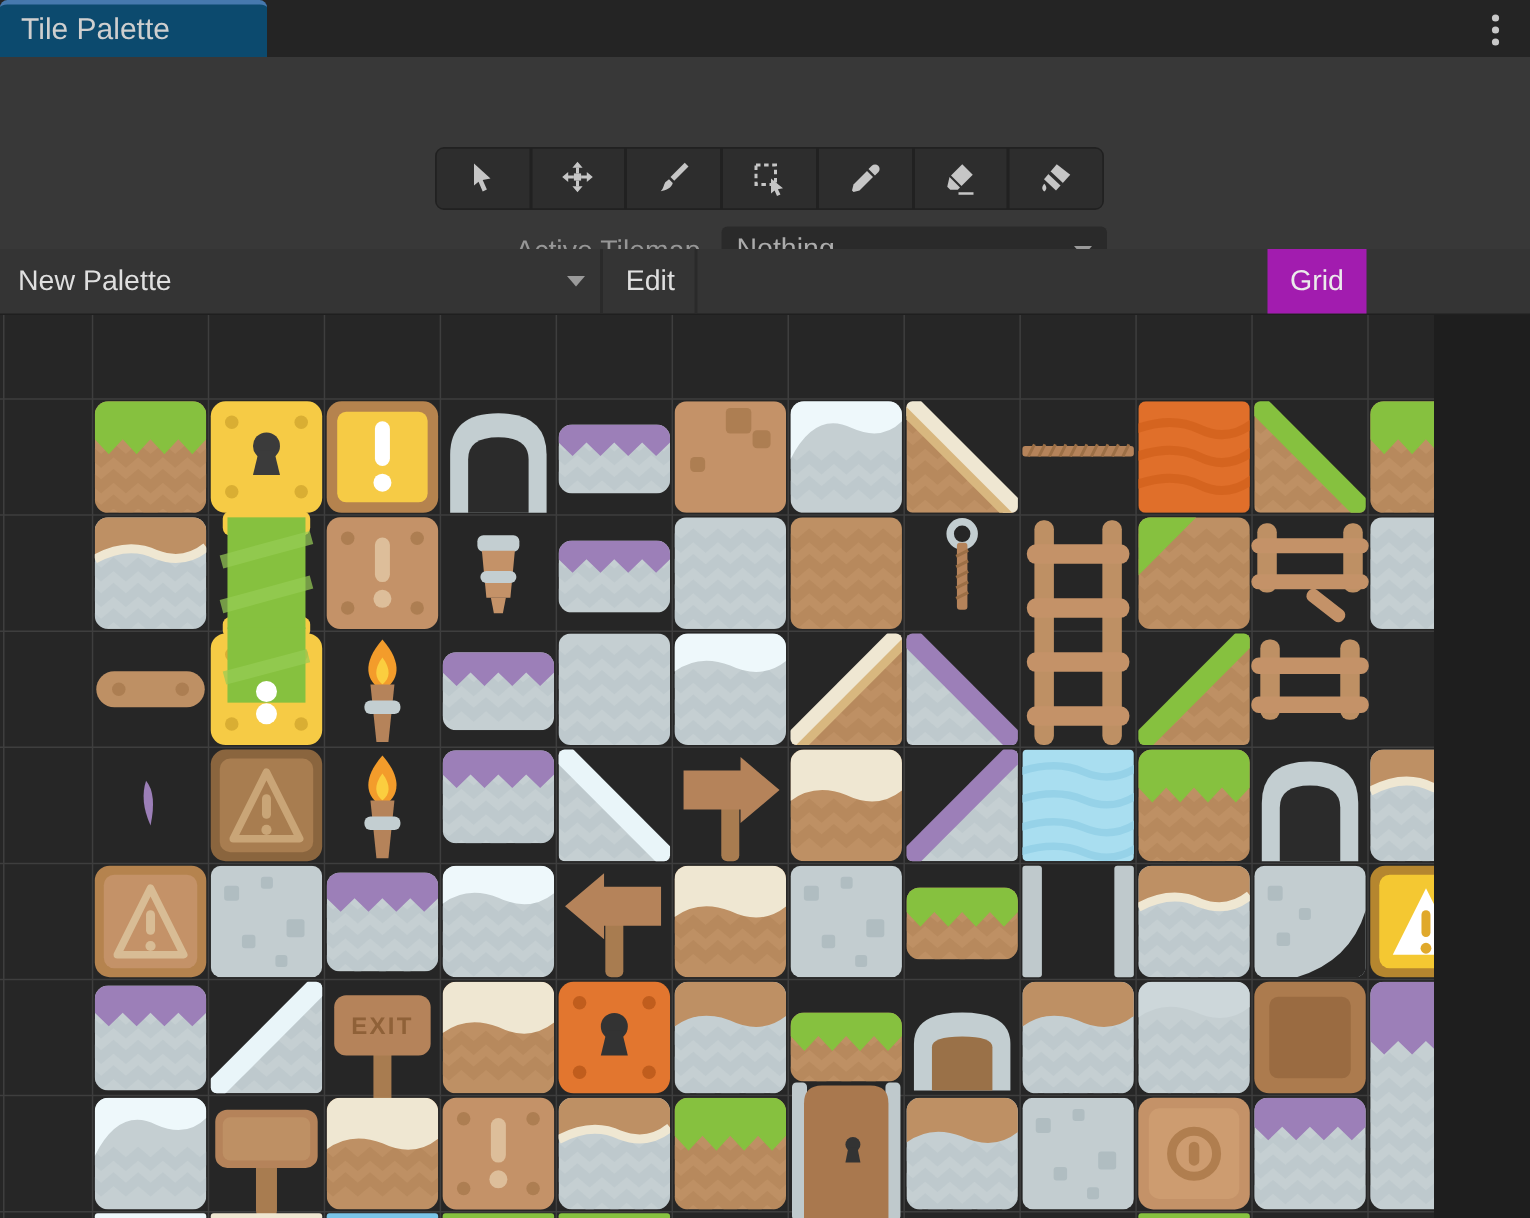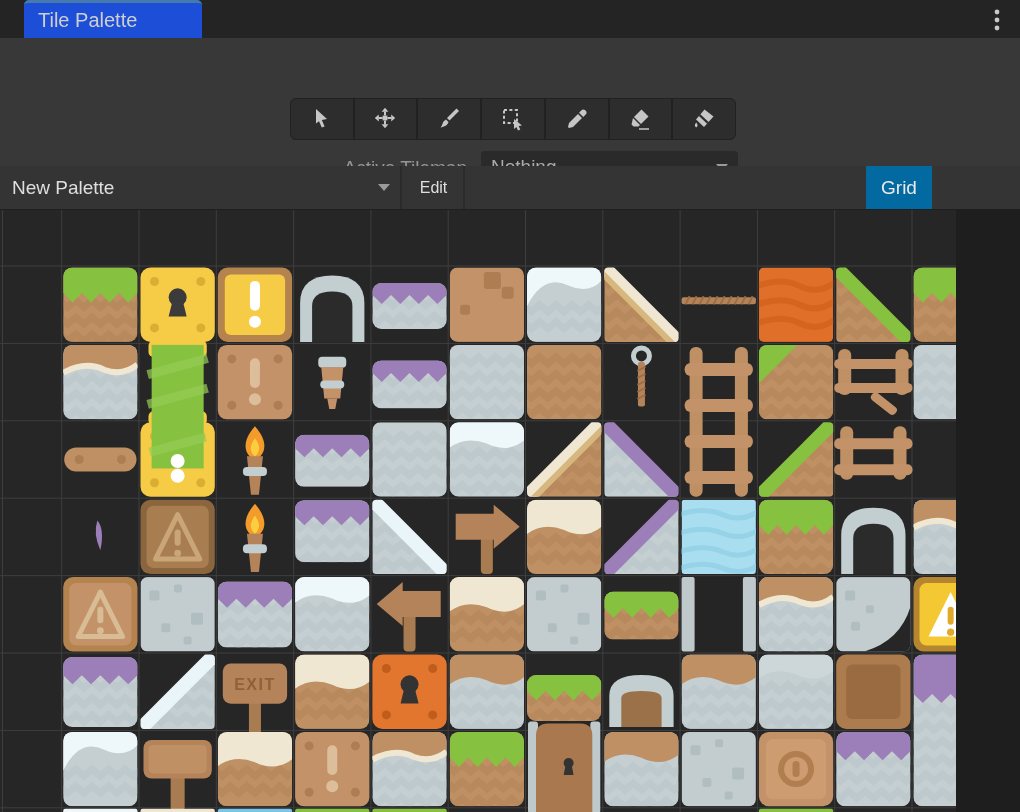--- a/index.html
+++ b/index.html
@@ -1,41 +1,41 @@
 <!DOCTYPE html>
 <html><head>
 <meta charset="utf-8">
 <style>
   html,body{margin:0;padding:0;background:#1e1e1e;}
   body{width:1020px;height:812px;position:relative;overflow:hidden;
        font-family:"Liberation Sans",sans-serif;-webkit-font-smoothing:antialiased;}
   .abs{position:absolute;}
   
   #tabbar{left:0;top:0;width:1020px;height:38px;background:#242424;}
-  #tab{left:0;top:0;width:178px;height:51px;background:#1d4ed8;border-top:3px solid #4679AE;
-       border-radius:5px 5px 0 0;color:#CFCFCF;font-size:20px;line-height:34px;padding-left:14px;box-sizing:border-box;margin-left:24px;}
+  #tab{left:0;top:0;width:178px;height:51px;background:#0c4a6e;border-top:3px solid #4679AE;
+       border-radius:5px 5px 0 0;color:#CFCFCF;font-size:20px;line-height:34px;padding-left:14px;box-sizing:border-box;}
   #kebab{right:10px;top:7px;width:26px;height:26px;display:flex;align-items:center;justify-content:center;cursor:pointer;}
   
   #toolsection{left:0;top:38px;width:1020px;height:128px;background:#383838;}
   #tools{left:290px;top:60px;width:446px;height:42px;display:flex;gap:2px;background:#212121;
          border:1px solid #212121;border-radius:6px;overflow:hidden;box-sizing:border-box;}
   .toolbtn{flex:1;background:#2D2D2D;display:flex;align-items:center;justify-content:center;cursor:pointer;}
   #activelabel{left:240px;top:119px;width:227px;text-align:right;color:#969696;font-size:19px;}
   #tilemapdd{left:481px;top:113px;width:257px;height:32px;background:#2A2A2A;border-radius:4px;
              display:flex;align-items:center;cursor:pointer;}
   #tilemapdd .val{color:#ABABAB;font-size:19px;padding-left:10px;flex:1;}
   .caret{width:0;height:0;border-left:6px solid transparent;border-right:6px solid transparent;
          border-top:7px solid #9A9A9A;margin-right:10px;}
   
   #palettebar{left:0;top:166px;width:1020px;height:44px;background:#343434;border-bottom:1px solid #1F1F1F;box-sizing:border-box;}
   #palettedd{left:0;top:0;width:402px;height:43px;border-right:2px solid #2A2A2A;display:flex;align-items:center;cursor:pointer;box-sizing:border-box;}
   #palettedd .val{color:#DFDFDF;font-size:19px;padding-left:12px;flex:1;}
-  #editbtn{left:404px;top:0;width:61px;height:43px;border-right:2px solid #2A2A2A;color:#DFDFDF;font-size:16px;
+  #editbtn{left:404px;top:0;width:61px;height:43px;border-right:2px solid #2A2A2A;color:#DFDFDF;font-size:19px;
            display:flex;align-items:center;justify-content:center;cursor:pointer;box-sizing:border-box;}
-  #gridbtn{left:866px;top:0;width:66px;height:43px;background:#0369a1;color:#EBEBEB;font-size:19px;
+  #gridbtn{left:845px;top:0;width:66px;height:43px;background:#a21caf;color:#EBEBEB;font-size:19px;
            display:flex;align-items:center;justify-content:center;cursor:pointer;text-align:right;}
   #gizmosbtn{left:919px;top:0;width:101px;height:43px;background:#3D3D3D;color:#E2E2E2;font-size:19px;
            display:flex;align-items:center;justify-content:center;cursor:pointer;}
   
   #canvas{left:0;top:210px;width:956px;height:602px;background:#262626;overflow:hidden;cursor:crosshair;}
 </style>
 </head>
 <body>
 
 <div class="abs" id="tabbar">

